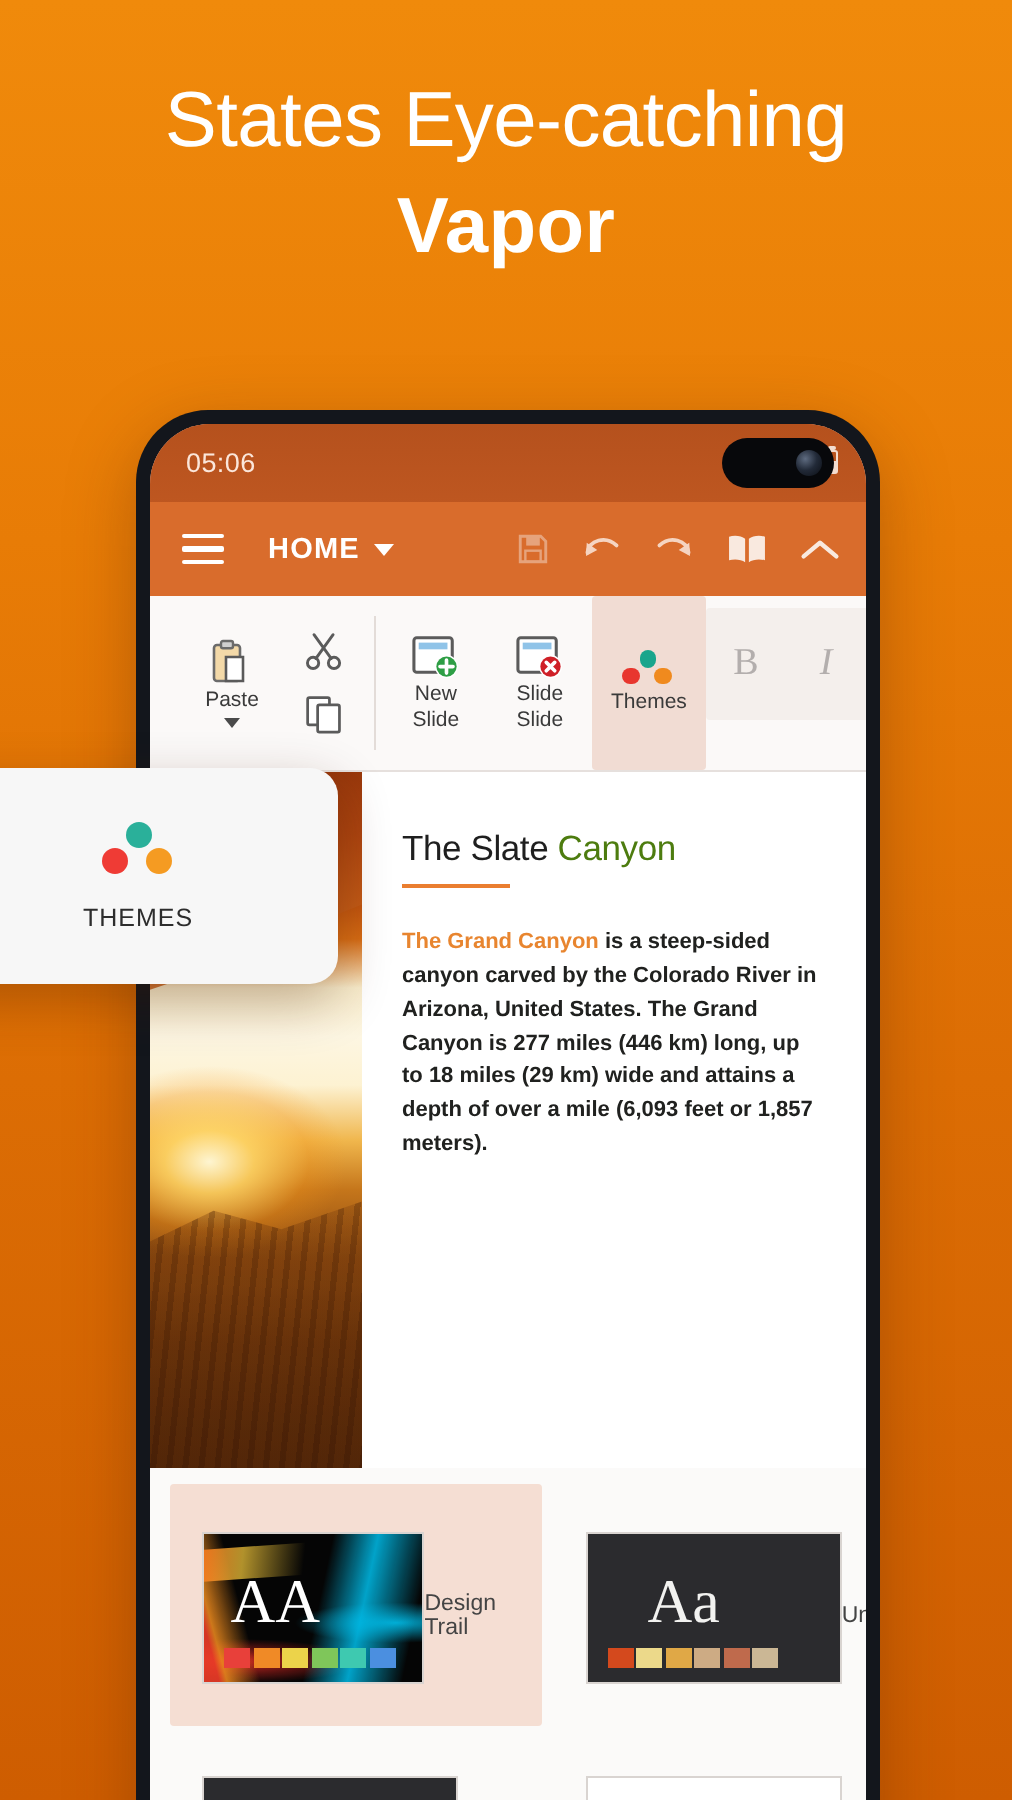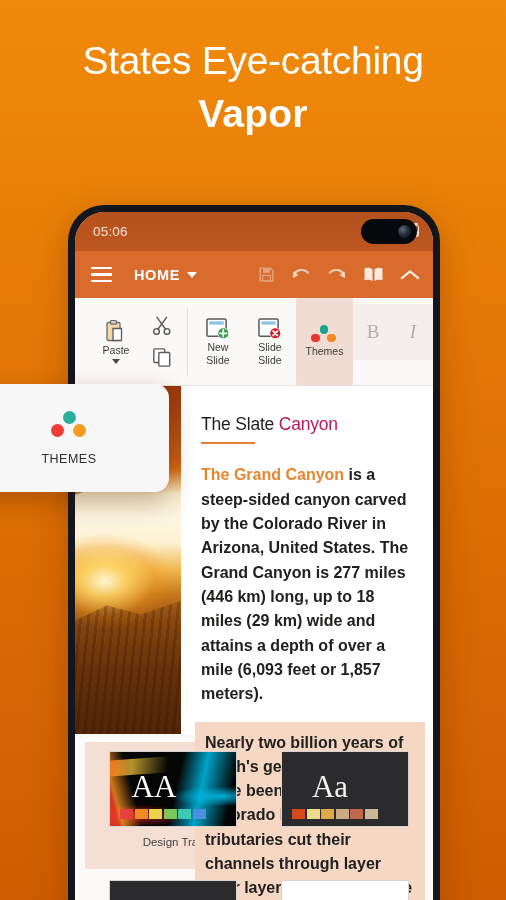--- a/index.html
+++ b/index.html
@@ -265,30 +265,30 @@
   .slide-body {
     flex: 1;
     position: relative;
     padding: 28px 20px 0 20px;
   }
   .slide-title {
     font-size: 17.5px;
     color: #1f1f1f;
     letter-spacing: -0.2px;
   }
-  .slide-title .accent { color: #be185d; }
+  .slide-title .accent { color: #4d7c0f; }
   .title-rule {
     width: 54px; height: 2.4px;
     background: #e8701a;
     margin-top: 7px;
     opacity: .9;
   }
   .slide-para {
     margin-top: 19px;
-    font-size: 16px;
+    font-size: 11px;
     line-height: 1.52;
     color: #20211f;
     font-weight: 600;
   }
   .slide-para .accent { color: #e8852f; }
   .slide-para.highlight {
     margin-top: 15px;
     background: #f6d7c4;
     padding: 9px 10px 10px 10px;
     margin-left: -6px;
@@ -344,21 +344,21 @@
   
   .themes-grid {
     background: #fbfaf9;
     padding: 8px 10px 0 10px;
     display: grid;
     grid-template-columns: 1fr 1fr;
     gap: 2px 6px;
     height: 251px;
   }
   .theme-cell {
-    display: flex; flex-direction: column;
+    display: flex; flex-direction: row;
     align-items: center;
     padding: 9px 6px 6px 16px;
     cursor: pointer;
     border-radius: 2px;
   }
   .theme-cell.selected { background: #f5ded3; }
   .theme-thumb {
     width: 128px; height: 76px;
     border: 1px solid #d9d4d1;
     position: relative;
@@ -556,21 +556,20 @@
     <div class="canvas">
       <div class="canyon-photo"></div>
       <div class="slide-body">
         <div class="slide-title">
           <span>The Slate </span><span class="accent">Canyon</span>
         </div>
         <div class="title-rule"></div>
         <div class="slide-para">
           <span class="accent">The Grand Canyon</span><span> is a steep-sided canyon carved by the Colorado River in Arizona, United States. The Grand Canyon is 277 miles (446 km) long, up to 18 miles (29 km) wide and attains a depth of over a mile (6,093 feet or 1,857 meters).</span>
         </div>
-        <div class="slide-para highlight">Nearly two billion years of Earth's geological history have been exposed as the Colorado River and its tributaries cut their channels through layer after layer of rock while the Colorado Plateau was uplifted.</div>
       </div>
     </div>
 
     <div class="themes-grid">
       <div class="theme-cell selected">
         <div class="theme-thumb tn-vapor">
           <span class="thumb-aa">AA</span>
           <span class="swatches">
             <i style="background:#e8403a"></i>
               <i style="background:#f08a26"></i>

